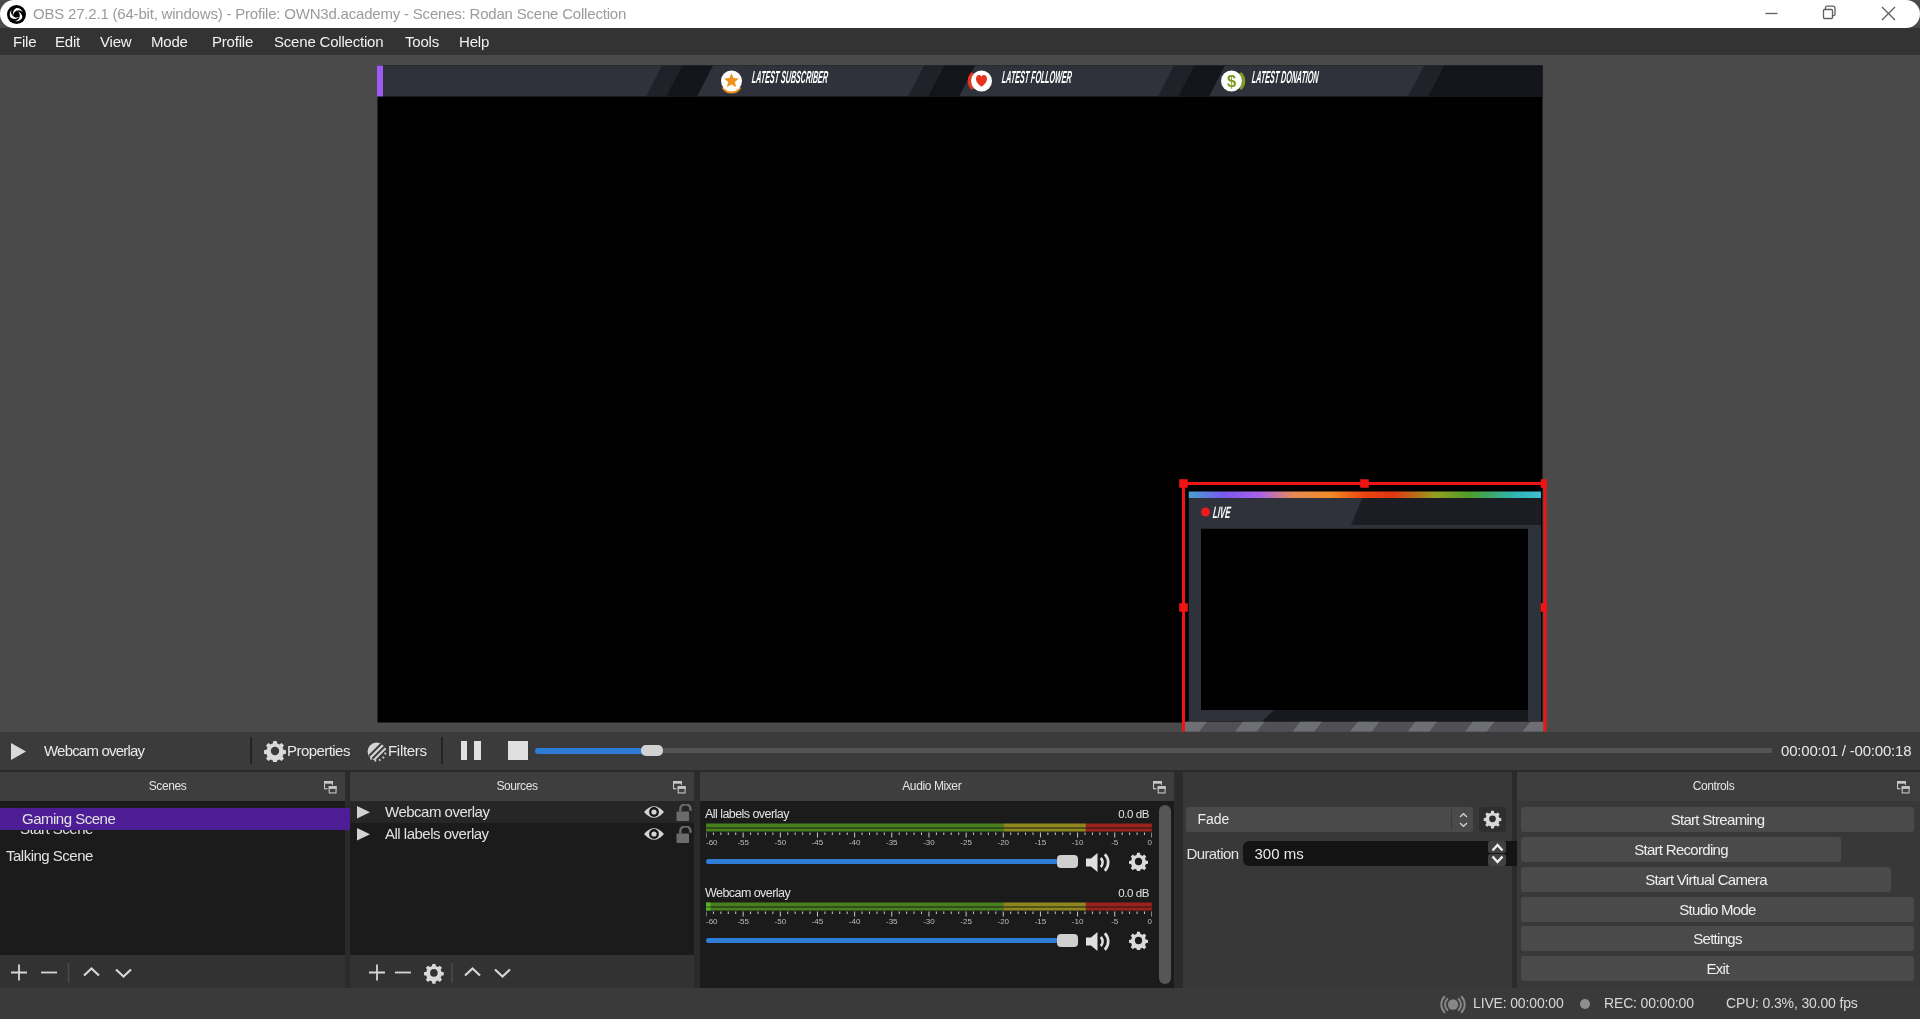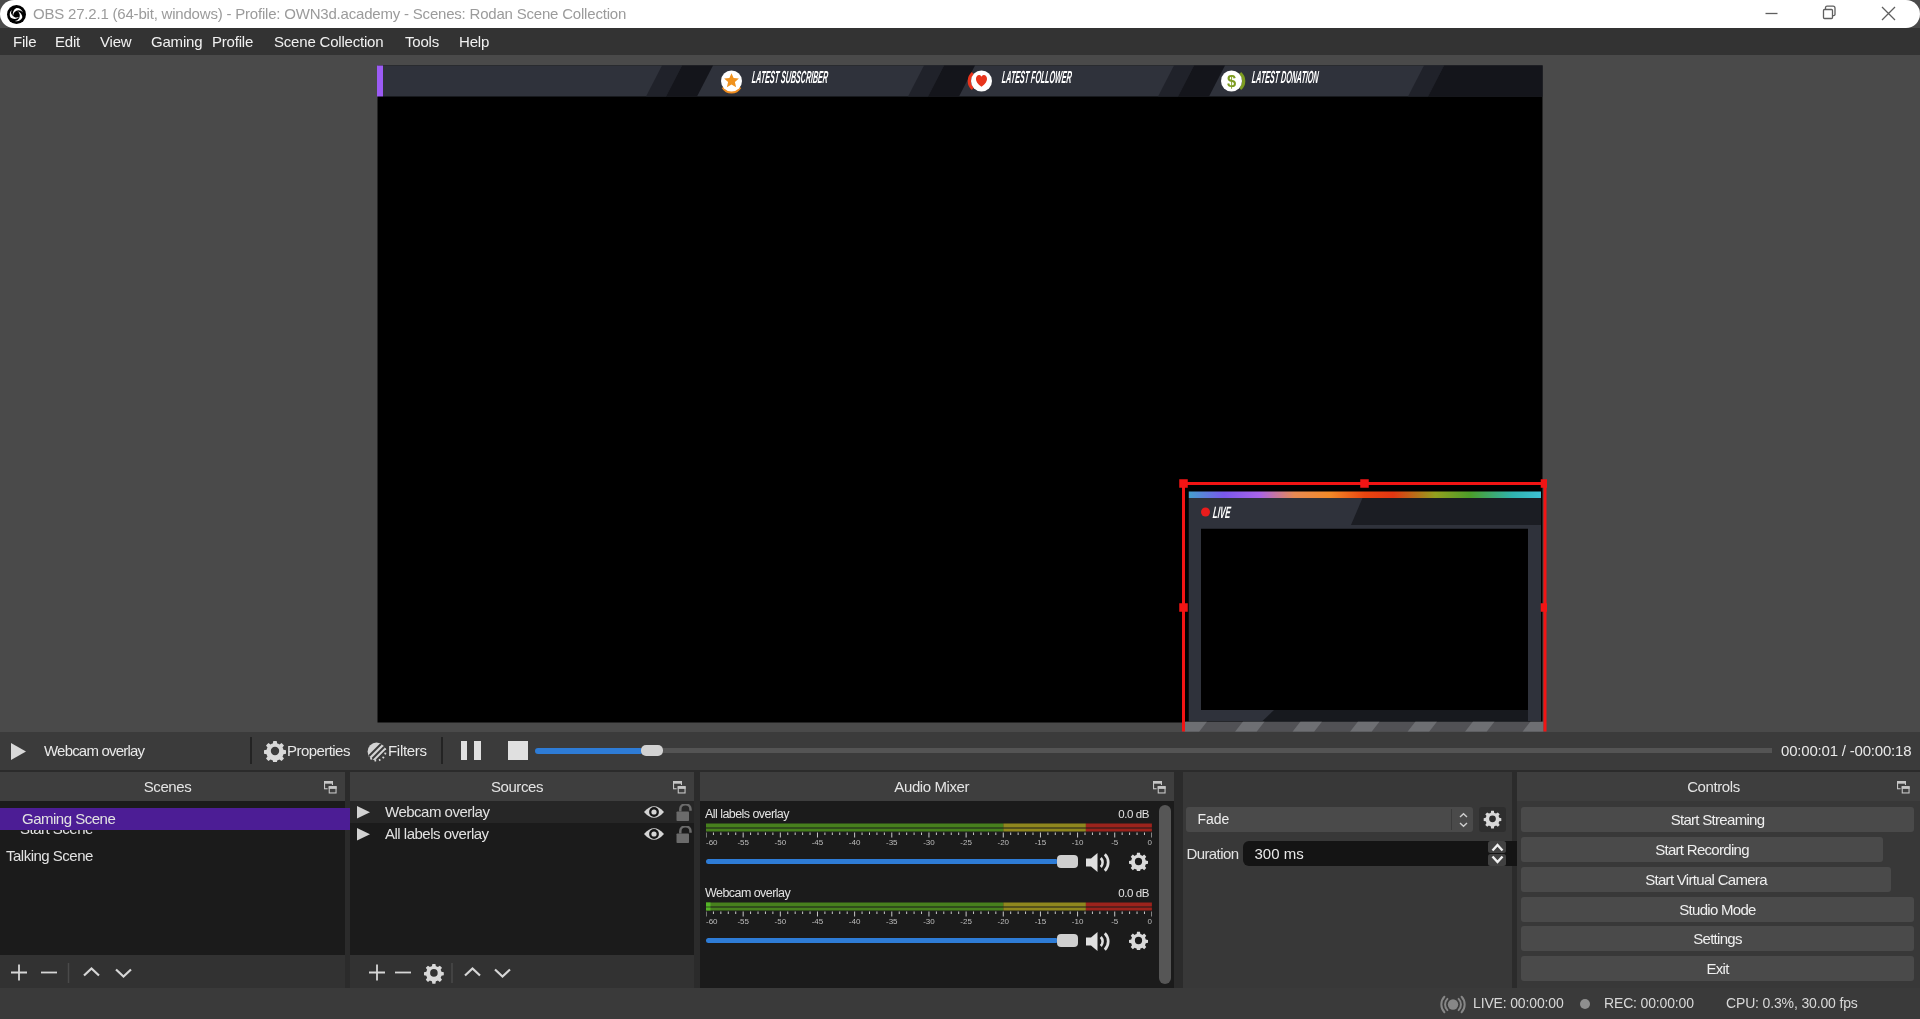--- a/index.html
+++ b/index.html
@@ -8,21 +8,21 @@
   #titlebar{left:0;top:0;width:1920px;height:28px;background:#ffffff;border-radius:14px;}
   #title-text{left:33px;top:0;height:28px;line-height:28px;font-size:15px;color:#9b9b9b;letter-spacing:-0.2px;}
   #menubar{left:0;top:28px;width:1920px;height:27px;background:#333333;}
   .menu-item{position:absolute;top:0;height:27px;line-height:27px;font-size:15px;color:#f1f1f1;letter-spacing:-0.2px;}
   #mediarow{left:0;top:732px;width:1920px;height:38px;background:#3b3b3b;}
   .mtext{position:absolute;font-size:15px;color:#e9e9e9;letter-spacing:-0.8px;height:38px;line-height:38px;}
   .msep{position:absolute;top:5px;width:2px;height:27px;background:#232323;}
   #dockrow{left:0;top:770px;width:1920px;height:218px;background:#2b2b2b;}
   .dock{position:absolute;top:2px;height:216px;background:#1b1b1b;box-shadow:0 1px 0 #232323;}
   .dock-h{position:absolute;left:0;top:0;width:100%;height:29px;background:#3e3e3e;box-sizing:border-box;padding-right:10px;
-     text-align:center;line-height:29px;font-size:15px;color:#e4e4e4;letter-spacing:-0.4px;}
+     text-align:center;line-height:29px;font-size:12px;color:#e4e4e4;letter-spacing:-0.4px;}
   .float-ic{position:absolute;top:9px;width:13px;height:13px;}
   .row{position:absolute;left:0;width:100%;height:22px;font-size:15px;color:#e2e2e2;line-height:22px;letter-spacing:-0.5px;}
   #statusbar{left:0;top:988px;width:1920px;height:31px;background:#3a3a3a;}
   .stext{position:absolute;top:0;height:31px;line-height:31px;font-size:14px;color:#d8d8d8;letter-spacing:-0.15px;}
   .btn{position:absolute;background:#4a4a4a;border-radius:3px;font-size:15px;color:#efefef;
       text-align:center;letter-spacing:-0.7px;}
 </style>
 </head>
 <body>
 <div class="abs" id="titlebar">
@@ -41,21 +41,21 @@
       <rect x="58.5" y="9.5" width="9" height="9" rx="1"></rect>
       <path d="M 60.5 9.5 L 60.5 7.5 A 1.5 1.5 0 0 1 62 6.2 L 68 6.2 A 2 2 0 0 1 70 8.2 L 70 14 A 1.5 1.5 0 0 1 68.6 15.7 L 67.5 15.7"></path>
       <path d="M 117 7 L 130 20 M 130 7 L 117 20"></path>
     </g>
   </svg>
 </div>
 <div class="abs" id="menubar">
   <div class="menu-item" style="left:13px">File</div>
   <div class="menu-item" style="left:55px">Edit</div>
   <div class="menu-item" style="left:100px">View</div>
-  <div class="menu-item" style="left:151px">Gaming</div>
+  <div class="menu-item" style="left:151px">Mode</div>
   <div class="menu-item" style="left:212px">Profile</div>
   <div class="menu-item" style="left:274px">Scene Collection</div>
   <div class="menu-item" style="left:405px">Tools</div>
   <div class="menu-item" style="left:459px">Help</div>
 </div>
 <svg class="abs" style="left:377px;top:65px" width="1170" height="667" viewBox="0 0 1170 667">
   <defs>
     <linearGradient id="rainbow" x1="0" y1="0" x2="1" y2="0">
       <stop offset="0" stop-color="#44a0cd"></stop>
       <stop offset="0.10" stop-color="#7a58ee"></stop>
@@ -379,21 +379,21 @@
       <svg class="abs" style="left:2.5px;top:1px" width="14" height="9">
           <path d="M1.5,1.5 L6.5,7 L11.5,1.5" stroke="#efefef" stroke-width="2.4" fill="none"></path>
         </svg>
     </div>
   </div>
   <div class="dock" style="left:1517px;width:403px;background:#383838">
     <div class="dock-h">Controls<svg class="float-ic" style="right:10px" width="13" height="13">
           <use href="#floatic"></use>
         </svg></div>
     <div class="btn" style="left:4px;top:35px;width:393px;height:25px;line-height:25px">Start Streaming</div>
-    <div class="btn" style="left:4px;top:64.5px;width:362px;height:25px;line-height:25px">Start Recording</div>
+    <div class="btn" style="left:4px;top:64.5px;width:320px;height:25px;line-height:25px">Start Recording</div>
     <div class="btn" style="left:4px;top:94.5px;width:370px;height:25px;line-height:25px">Start Virtual Camera</div>
     <div class="btn" style="left:4px;top:124.5px;width:393px;height:25px;line-height:25px">Studio Mode</div>
     <div class="btn" style="left:4px;top:154px;width:393px;height:25px;line-height:25px">Settings</div>
     <div class="btn" style="left:4px;top:184px;width:393px;height:25px;line-height:25px">Exit</div>
   </div>
 </div>
 <div class="abs" id="statusbar">
   <svg class="abs" style="left:1440px;top:6px" width="26" height="21" viewBox="0 0 26 21">
     <circle cx="13" cy="10.5" r="5.2" fill="#878787"></circle>
     <g stroke="#878787" stroke-width="2" fill="none" stroke-linecap="round">

